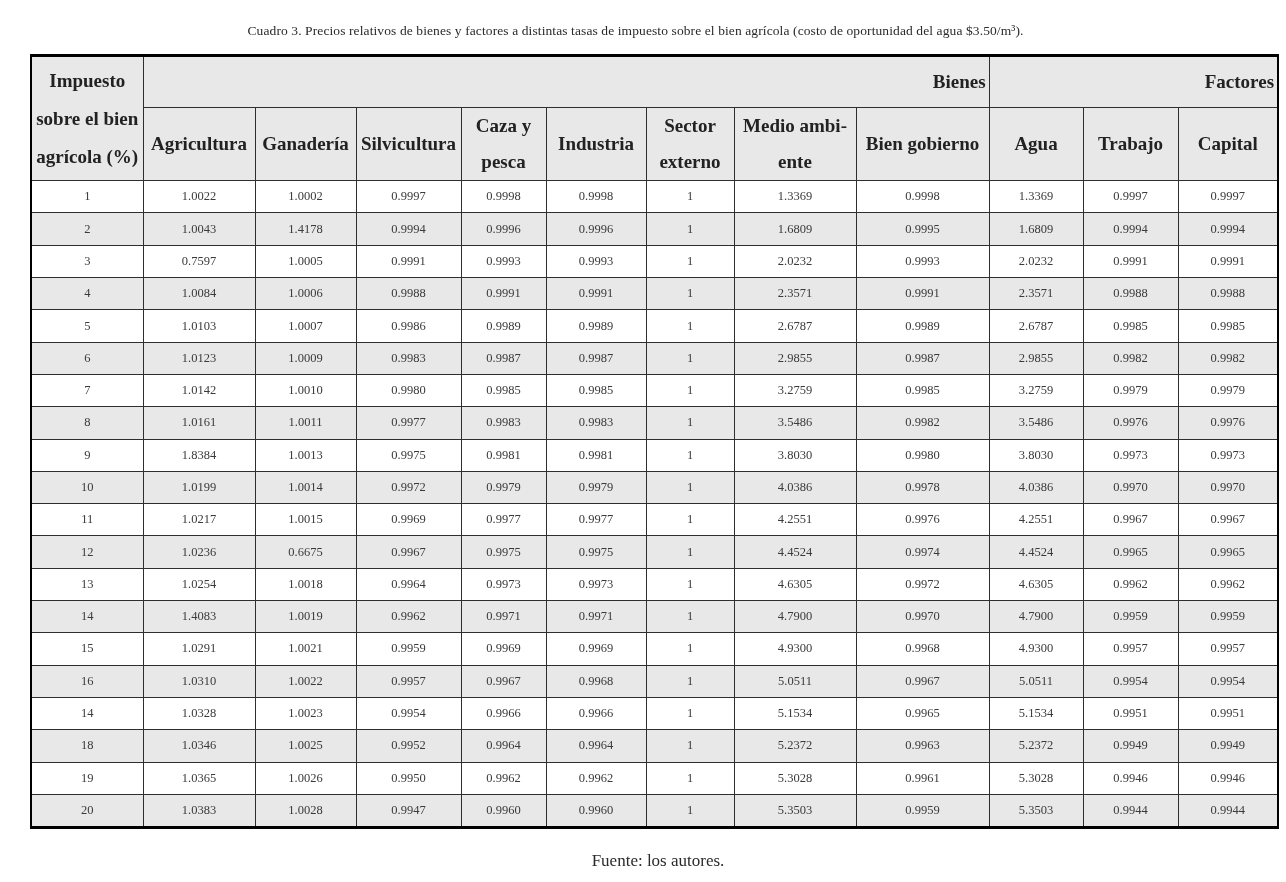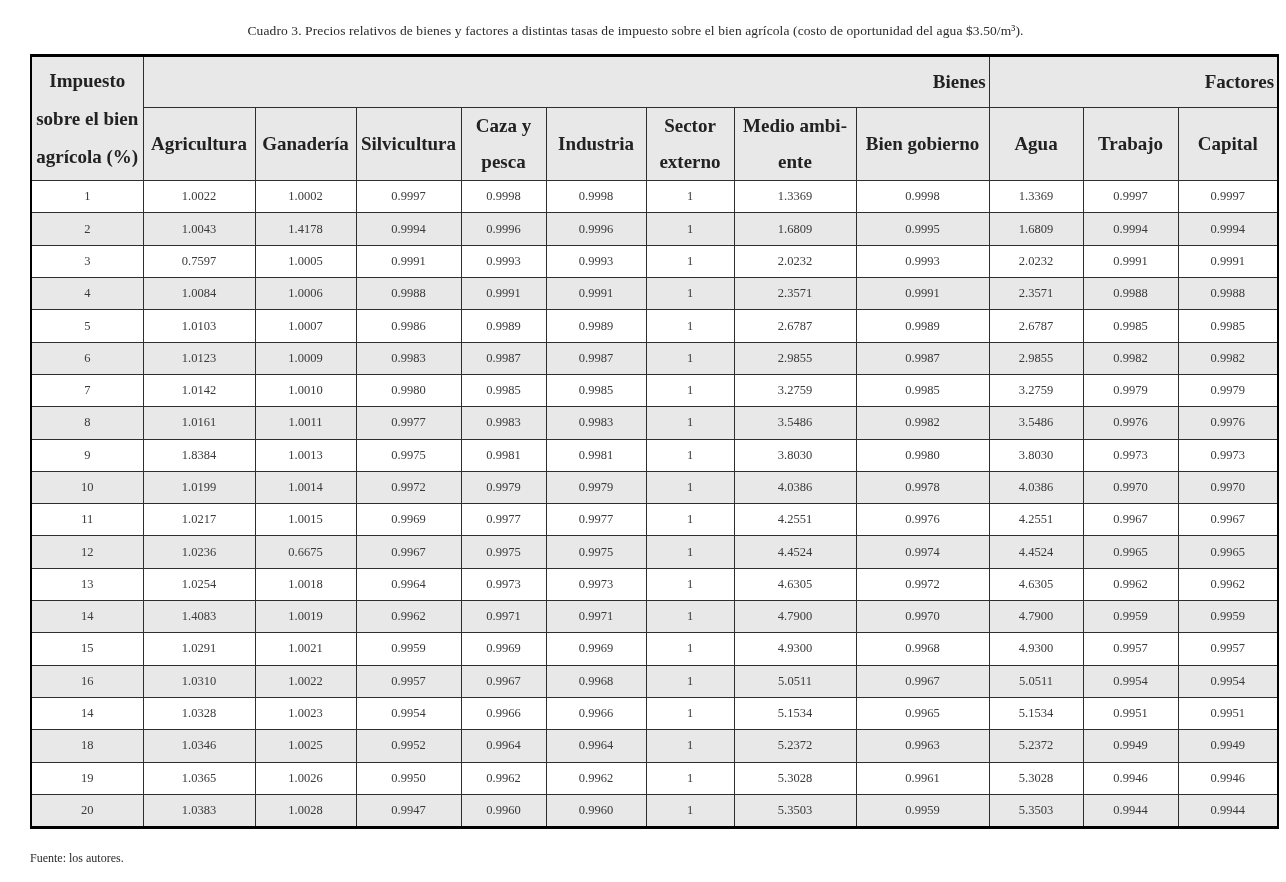--- a/index.html
+++ b/index.html
@@ -53,22 +53,23 @@
   th.corner { line-height: 2.0; }
   tbody td {
     font-size: 12.5px;
     color: #3a3a3a;
     height: 31.3px;
     background: #ffffff;
   }
   tbody tr.stripe td { background: #e8e8e8; }
   .source-note {
     margin: 22px 0 2px 30px;
-    font-size: 12px;
+    font-size: 17px;
     color: #2a2a2a;
+    text-align: center;
   }
 </style>
 </head>
 <body>
 
 <div class="page">
 
   <div class="caption">Cuadro 3. Precios relativos de bienes y factores a distintas tasas de impuesto sobre el bien agrícola (costo de oportunidad del agua $3.50/m³).</div>
 
   <table class="relative-prices">

